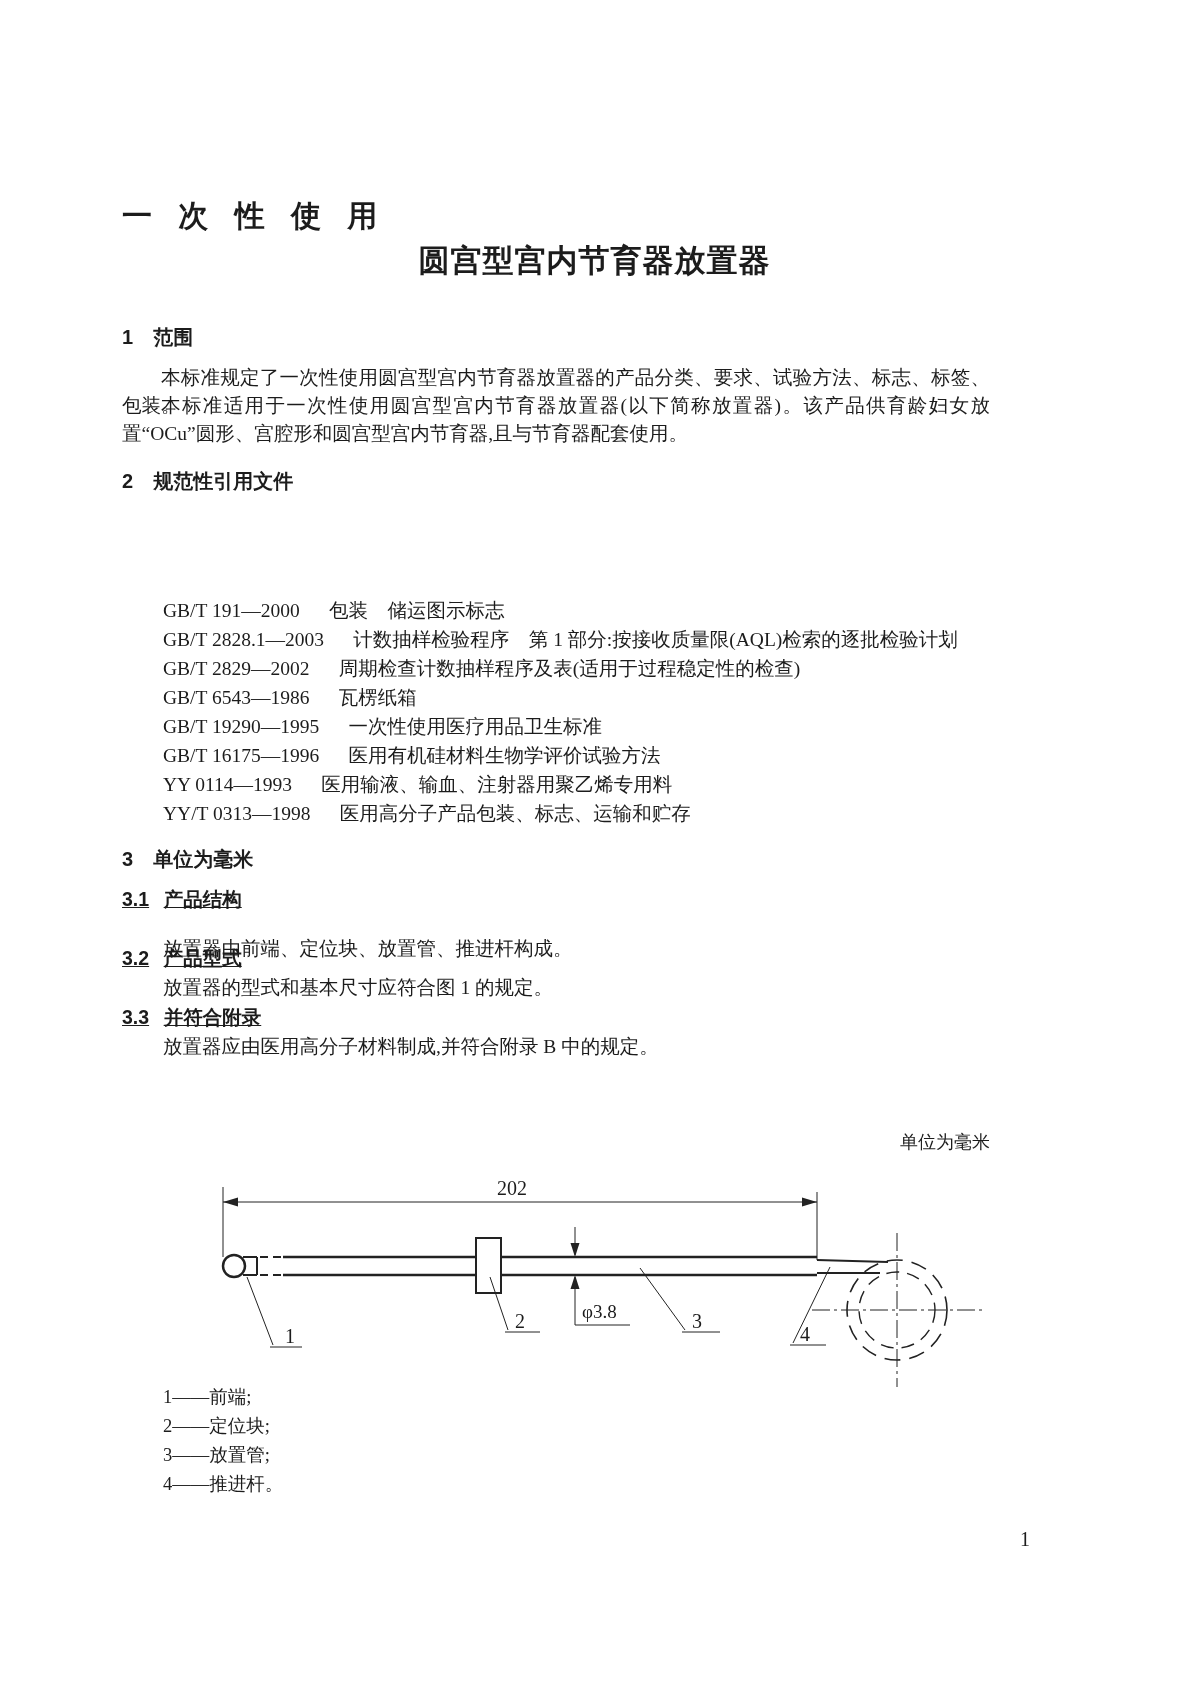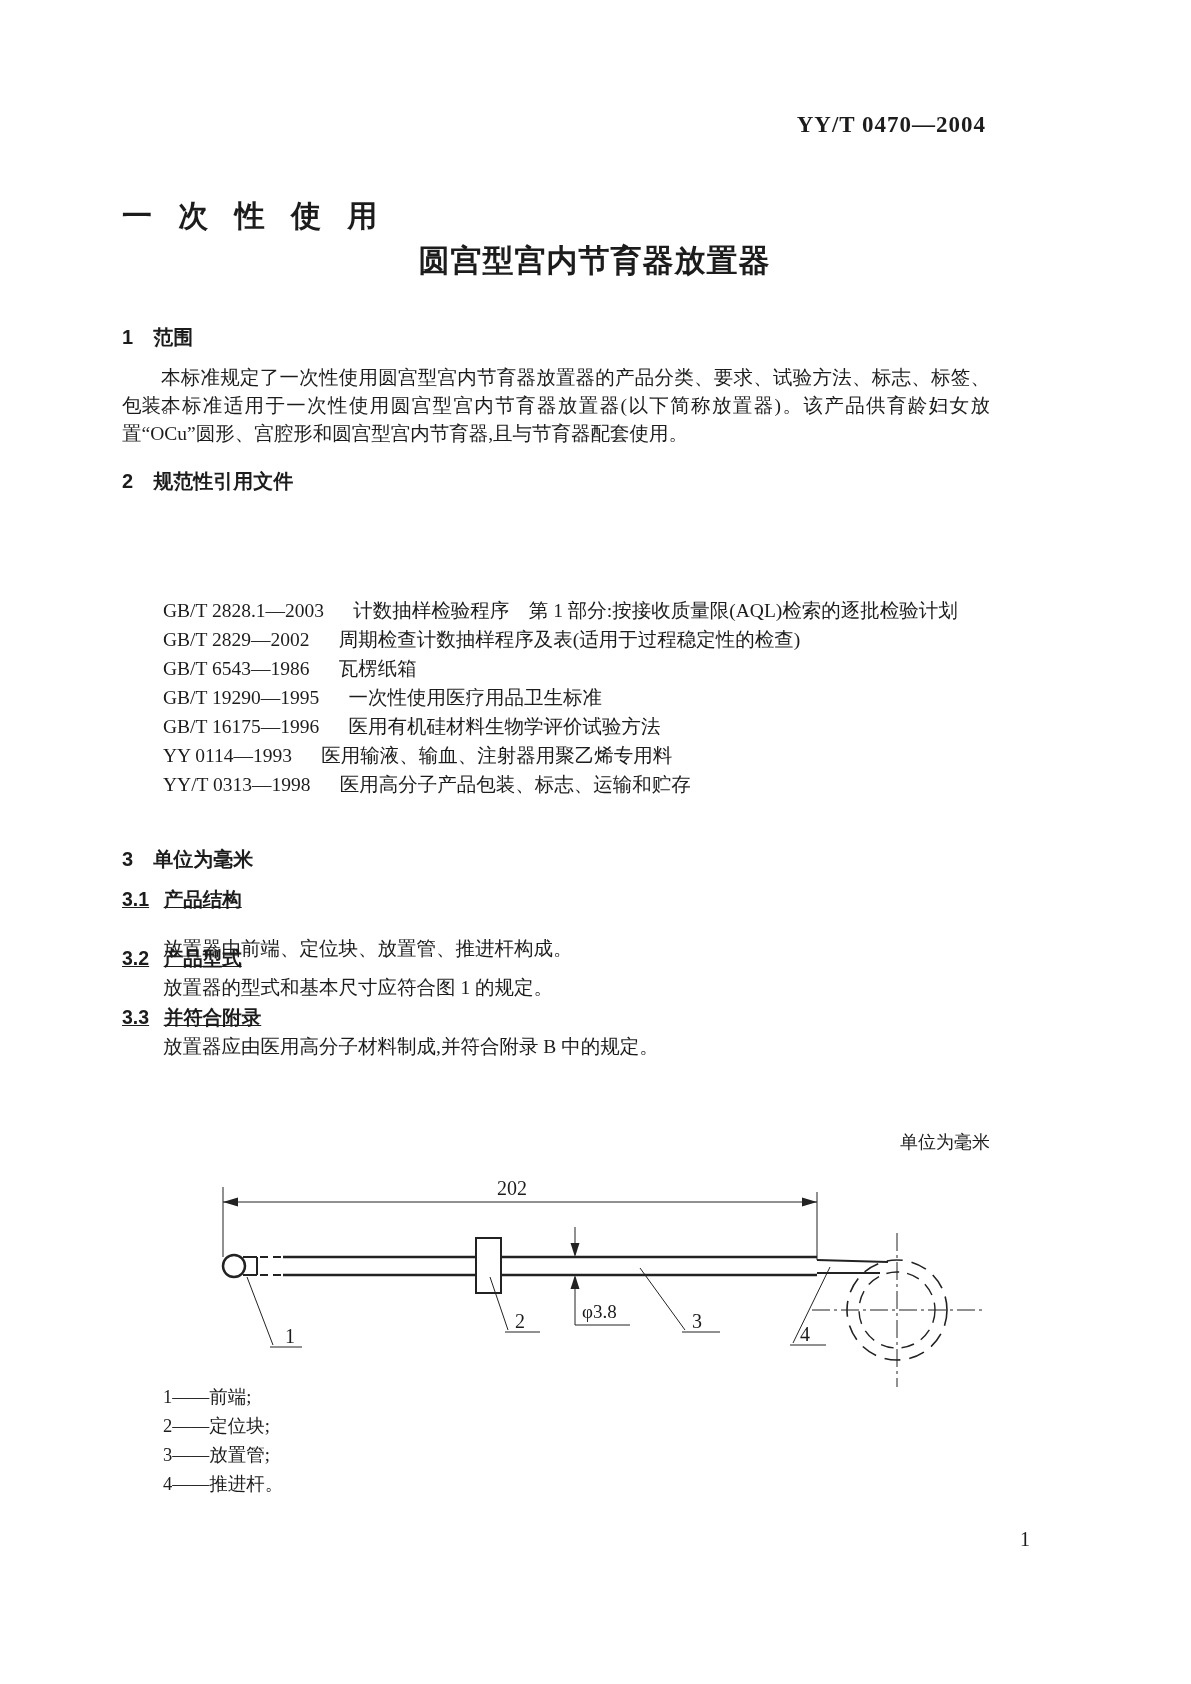--- a/index.html
+++ b/index.html
@@ -57,36 +57,36 @@
   .caption .cap-text{margin-left:1.0em;}
   .page-num{top:1528px;left:1020px;font-size:20px;}
   svg line,svg circle,svg rect,svg path{stroke:#222;}
   svg text{fill:#1c1c1c;font-family:"Liberation Serif","DejaVu Serif",serif;}
 </style>
 </head>
 <body>
 
 <div class="page">
 
-  <div class="abs header-code">YY/T 0470—2004</div>
 
   <div class="abs title-l1">一 次 性 使 用</div>
   <div class="abs title-l2">圆宫型宫内节育器放置器</div>
 
   <div class="abs h1" style="top:324px">
     <span>1</span><span class="ht">范围</span>
   </div>
   <div class="abs para" style="top:364px">本标准规定了一次性使用圆宫型宫内节育器放置器的产品分类、要求、试验方法、标志、标签、包装。</div>
   <div class="abs para" style="top:392px">本标准适用于一次性使用圆宫型宫内节育器放置器(以下简称放置器)。该产品供育龄妇女放置“OCu”圆形、宫腔形和圆宫型宫内节育器,且与节育器配套使用。</div>
 
   <div class="abs h1" style="top:468px">
     <span>2</span><span class="ht">规范性引用文件</span>
   </div>
 
   <div class="abs refs" style="top:596px">
+    <div class="ref-row"><span>GB/T 191—2000</span><span class="ref-title">包装　储运图示标志</span></div>
     <div class="ref-row"><span>GB/T 2828.1—2003</span><span class="ref-title">计数抽样检验程序　第 1 部分:按接收质量限(AQL)检索的逐批检验计划</span></div>
     <div class="ref-row"><span>GB/T 2829—2002</span><span class="ref-title">周期检查计数抽样程序及表(适用于过程稳定性的检查)</span></div>
     <div class="ref-row"><span>GB/T 6543—1986</span><span class="ref-title">瓦楞纸箱</span></div>
     <div class="ref-row"><span>GB/T 19290—1995</span><span class="ref-title">一次性使用医疗用品卫生标准</span></div>
     <div class="ref-row"><span>GB/T 16175—1996</span><span class="ref-title">医用有机硅材料生物学评价试验方法</span></div>
     <div class="ref-row"><span>YY 0114—1993</span><span class="ref-title">医用输液、输血、注射器用聚乙烯专用料</span></div>
     <div class="ref-row"><span>YY/T 0313—1998</span><span class="ref-title">医用高分子产品包装、标志、运输和贮存</span></div>
   </div>
 
   <div class="abs h1" style="top:846px">

